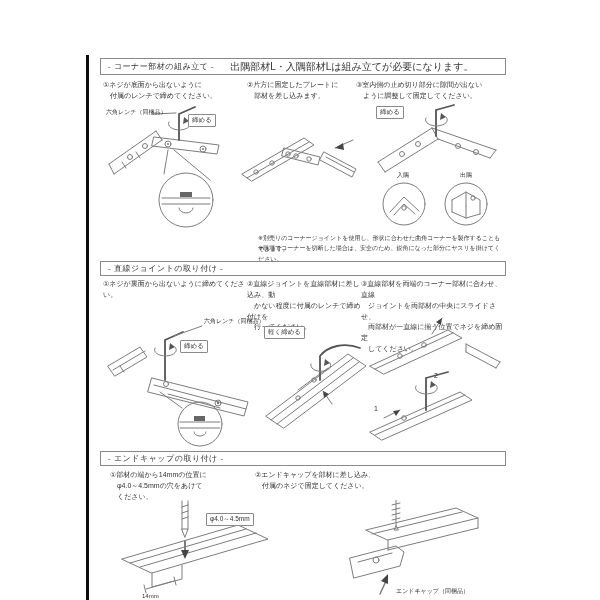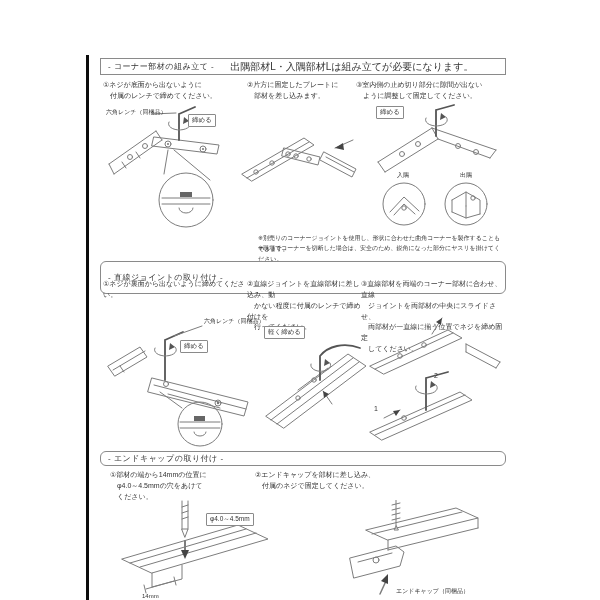--- a/index.html
+++ b/index.html
@@ -124,21 +124,21 @@
       </g>
     </svg>
     <span class="bubble" style="left:4px;top:6px;">締める</span>
     <span class="tlabel" style="left:25px;top:72px;">入隅</span>
     <span class="tlabel" style="left:88px;top:72px;">出隅</span>
   </div>
 
   <p class="note" style="left:258px;top:233px;width:246px;">※別売りのコーナージョイントを使用し、形状に合わせた曲角コーナーを製作することもできます。</p>
   <p class="note" style="left:258px;top:243px;width:246px;">※現場でコーナーを切断した場合は、安全のため、鋭角になった部分にヤスリを掛けてください。</p>
 
-  <div class="sec-header" style="top:261px;height:33px;border-radius:6px;">
+  <div class="sec-header" style="top:261px;height:15px;">
     <span class="sec-title">- 直線ジョイントの取り付け -</span>
   </div>
 
   <p class="step" style="left:103px;top:279px;width:145px;">①ネジが裏面から出ないように締めてください。</p>
   <p class="step" style="left:247px;top:279px;width:116px;">②直線ジョイントを直線部材に差し込み、動
 　かない程度に付属のレンチで締め付けを
 　行ってください。</p>
   <p class="step" style="left:361px;top:279px;width:144px;">③直線部材を両端のコーナー部材に合わせ、直線
 　ジョイントを両部材の中央にスライドさせ、
 　両部材が一直線に揃う位置でネジを締め固定
@@ -223,21 +223,21 @@
       <polygon points="68,71 63,67 62,74" fill="#555" stroke="none"></polygon>
       <g>
         <line x1="16" y1="104" x2="32" y2="96"></line>
         <polygon points="32,96 25,97 28,102" fill="#444" stroke="none"></polygon>
       </g>
     </svg>
     <span class="numlabel" style="left:66px;top:58px;">2</span>
     <span class="numlabel" style="left:6px;top:91px;">1</span>
   </div>
 
-  <div class="sec-header" style="top:451px;height:15px;border-radius:6px;">
+  <div class="sec-header" style="top:451px;height:15px;">
     <span class="sec-title">- エンドキャップの取り付け -</span>
   </div>
 
   <p class="step" style="left:110px;top:470px;width:132px;">①部材の端から14mmの位置に
 　φ4.0～4.5mmの穴をあけて
 　ください。</p>
   <p class="step" style="left:255px;top:470px;width:150px;">②エンドキャップを部材に差し込み、
 　付属のネジで固定してください。</p>
 
   <div class="diagram" style="left:116px;top:497px;width:188px;height:104px;">

